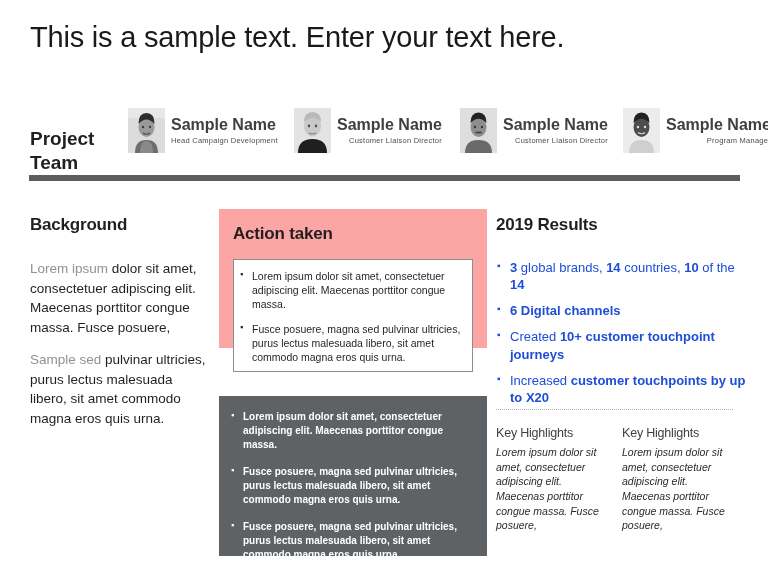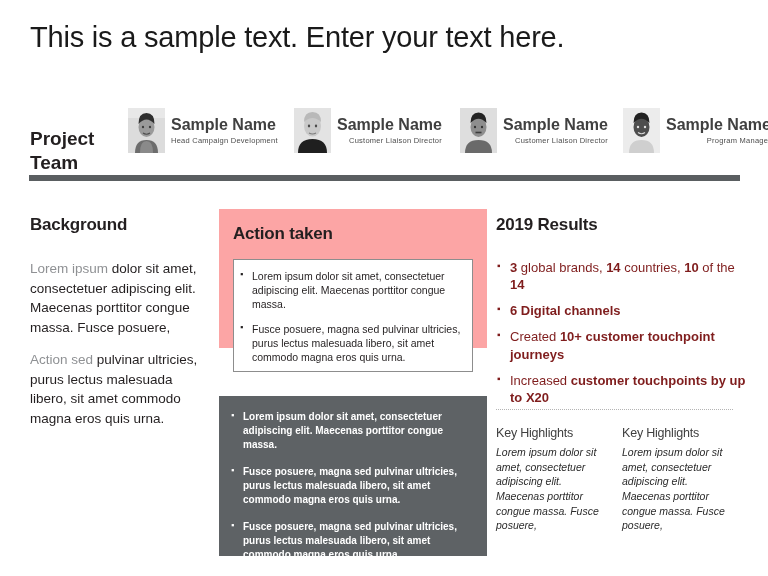--- a/index.html
+++ b/index.html
@@ -170,21 +170,21 @@
     margin: 24px 0 0 0;
     padding: 0;
     list-style: none;
   }
   .col-right .results-list li {
     position: relative;
     padding-left: 14px;
     font-size: 13px;
     line-height: 1.32;
     margin-bottom: 9px;
-    color: #7f1d1d;
+    color: #1d4ed8;
   }
   .col-right .results-list li::before {
     content: "\25AA";
     position: absolute;
     left: 1px; top: 0px;
     font-size: 10px;
   }
   .col-right .results-list b { font-weight: bold; }
 
   .dot-divider {
@@ -301,21 +301,21 @@
       <div class="mrole">Program Manager</div>
     </div>
   </div>
 </div>
 
 <div class="divider-bar"></div>
 
 <div class="col-left">
   <div class="col-head">Background</div>
   <p class="para1"><span class="muted">Lorem ipsum </span><span>dolor sit amet, consectetuer adipiscing elit. Maecenas porttitor congue massa. Fusce posuere,</span></p>
-  <p class="para2"><span class="muted">Action sed </span><span>pulvinar ultricies, purus lectus malesuada libero, sit amet commodo magna eros quis urna.</span></p>
+  <p class="para2"><span class="muted">Sample sed </span><span>pulvinar ultricies, purus lectus malesuada libero, sit amet commodo magna eros quis urna.</span></p>
 </div>
 
 <div class="mid-panel">
   <div class="col-head">Action taken</div>
   <div class="white-box">
     <ul class="bl">
       <li>Lorem ipsum dolor sit amet, consectetuer adipiscing elit. Maecenas porttitor congue massa.</li>
       <li>Fusce posuere, magna sed pulvinar ultricies, purus lectus malesuada libero, sit amet commodo magna eros quis urna.</li>
     </ul>
   </div>

